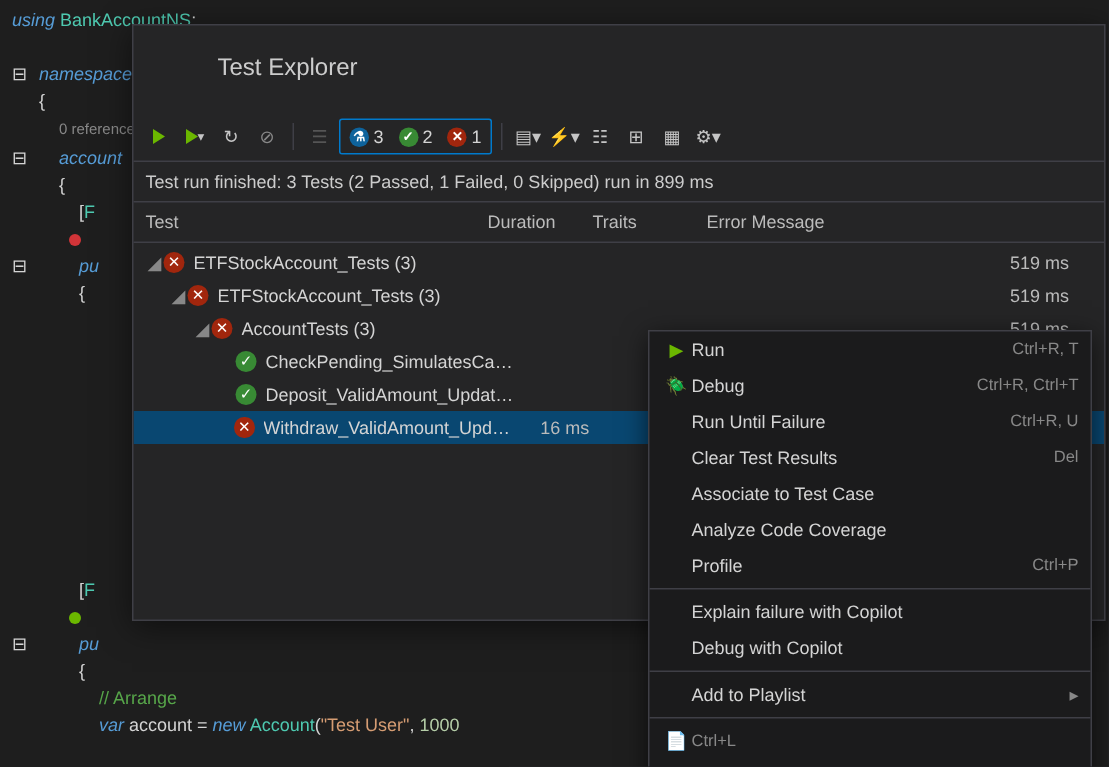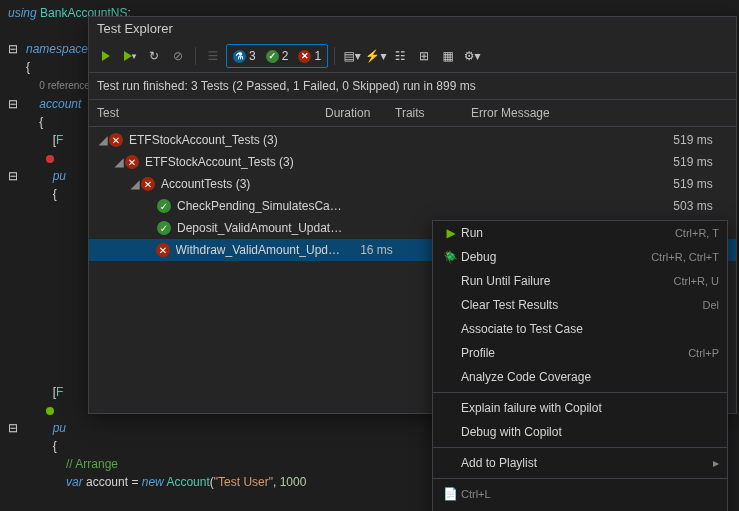--- a/index.html
+++ b/index.html
@@ -10,21 +10,21 @@
 .cm { color: #57a64a; }
 .str { color: #d69d73; }
 .typ { color: #4ec9b0; }
 .num { color: #b5cea8; }
 .attr { color: #4ec9b0; }
 .ref { color: #888; font-size: 10px; }
 .gutter { display:inline-block; width:18px; }
 .fail-dot { display:inline-block; width:8px; height:8px; background:#d13438; border-radius:50%; margin-right:4px; vertical-align:middle;}
 .pass-dot { display:inline-block; width:8px; height:8px; background:#6bb700; border-radius:50%; margin-right:4px; vertical-align:middle;}
 .panel { position:absolute; top:16px; left:88px; right:2px; height:398px; background:#252526; border:1px solid #3f3f46; display:flex; flex-direction:column; box-shadow:0 4px 20px rgba(0,0,0,.5);}
-.panel-title { padding:4px 8px; color:#ccc; font-size:13px; }
+.panel-title { padding:20px 8px; color:#ccc; font-size:16px;margin-left:48px; }
 .toolbar { display:flex; align-items:center; gap:2px; padding:4px 6px; border-bottom:1px solid #3f3f46;}
 .tb-btn { display:flex; align-items:center; justify-content:center; min-width:22px; height:22px; color:#c5c5c5; cursor:pointer; border-radius:2px;}
 .tb-sep { width:1px; height:18px; background:#3f3f46; margin:0 4px; }
 .play-tri { width:0; height:0; border-left:8px solid #6bb700; border-top:5px solid transparent; border-bottom:5px solid transparent;}
 .play-tri.outline { border-left-color:#6bb700; position:relative;}
 .counter-group { display:flex; gap:2px; border:1px solid #007acc; padding:2px; border-radius:2px;}
 .counter { display:flex; align-items:center; gap:3px; padding:0 4px; height:18px; cursor:pointer;}
 .badge { display:inline-flex; align-items:center; justify-content:center; width:13px; height:13px; border-radius:50%; font-size:9px; font-weight:bold; color:#fff;}
 .badge.blue { background:#0e639c;}
 .badge.green { background:#388a34;}
@@ -185,27 +185,27 @@
       <span class="ci-ico"></span>
       <span class="ci-lbl">Clear Test Results</span>
       <span class="ci-kb">Del</span>
     </div>
   <div class="ctx-item">
       <span class="ci-ico"></span>
       <span class="ci-lbl">Associate to Test Case</span>
     </div>
   <div class="ctx-item">
       <span class="ci-ico"></span>
+      <span class="ci-lbl">Analyze Code Coverage</span>
+    </div>
+  <div class="ctx-item">
+      <span class="ci-ico"></span>
       <span class="ci-lbl">Profile</span>
       <span class="ci-kb">Ctrl+P</span>
     </div>
-  <div class="ctx-item">
-      <span class="ci-ico"></span>
-      <span class="ci-lbl">Analyze Code Coverage</span>
-    </div>
   <div class="ctx-sep"></div>
   <div class="ctx-item">
       <span class="ci-ico"></span>
       <span class="ci-lbl">Explain failure with Copilot</span>
     </div>
   <div class="ctx-item">
       <span class="ci-ico"></span>
       <span class="ci-lbl">Debug with Copilot</span>
     </div>
   <div class="ctx-sep"></div>

